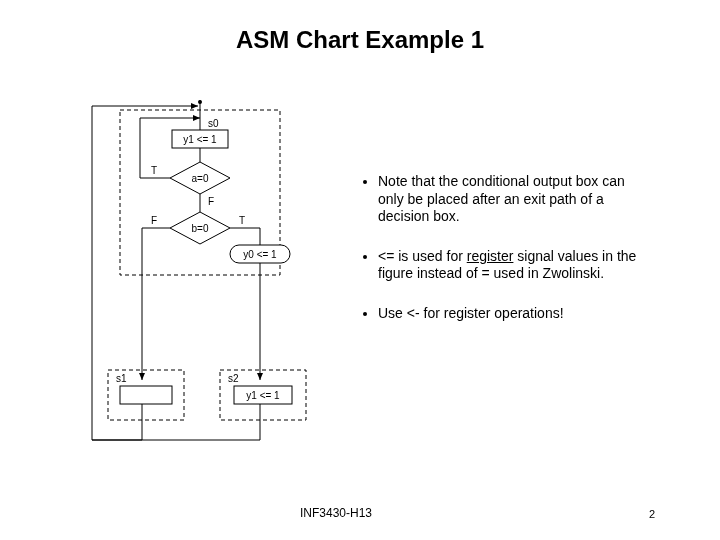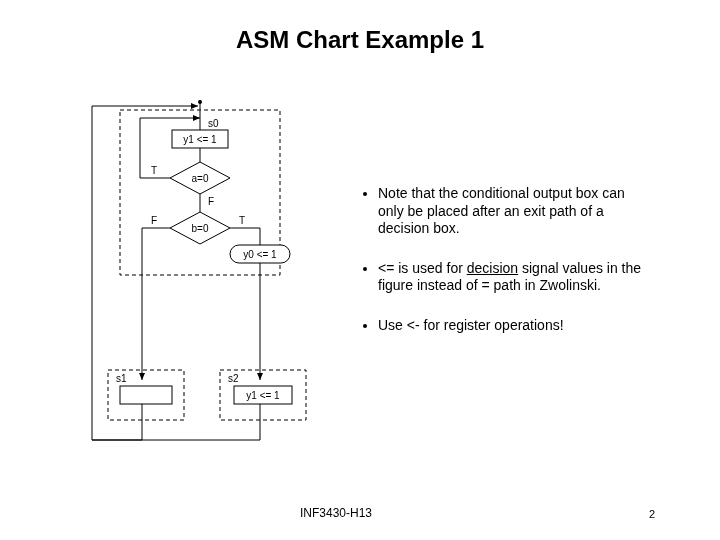--- a/index.html
+++ b/index.html
@@ -24,21 +24,21 @@
     position: absolute;
     top: 100px;
     left: 80px;
     width: 240px;
     height: 370px;
     text-decoration: underline;
   }
   .diagram svg { width: 100%; height: 100%; }
   .bullets {
     position: absolute;
-    top: 185px;
+    top: 173px;
     left: 360px;
     width: 290px;
     font-size: 14px;
     line-height: 1.25;
   }
   .bullets ul { margin: 0; padding-left: 18px; }
   .bullets li { margin-bottom: 22px; }
   .under { text-decoration: underline; }
   .footer-left {
     position: absolute;
@@ -117,20 +117,20 @@
   <line x1="12" y1="340" x2="12" y2="6" stroke="#000"></line>
   <line x1="12" y1="6" x2="118" y2="6" stroke="#000"></line>
   <polygon points="118,6 111,3 111,9" fill="#000"></polygon>
 </svg>
 </div>
 
 <div class="bullets">
   <ul>
     <li>Note that the conditional output box can only be placed after an exit path of a decision box.</li>
     <li>
-      <span>&lt;= is used for </span><span class="under">decision</span><span> signal values in the figure instead of = path in Zwolinski.</span>
+      <span>&lt;= is used for </span><span class="under">register</span><span> signal values in the figure instead of = used in Zwolinski.</span>
     </li>
     <li>Use &lt;- for register operations!</li>
   </ul>
 </div>
 
 <div class="footer-left">INF3430-H13</div>
 <div class="footer-right">2</div>
 
 </body></html>

